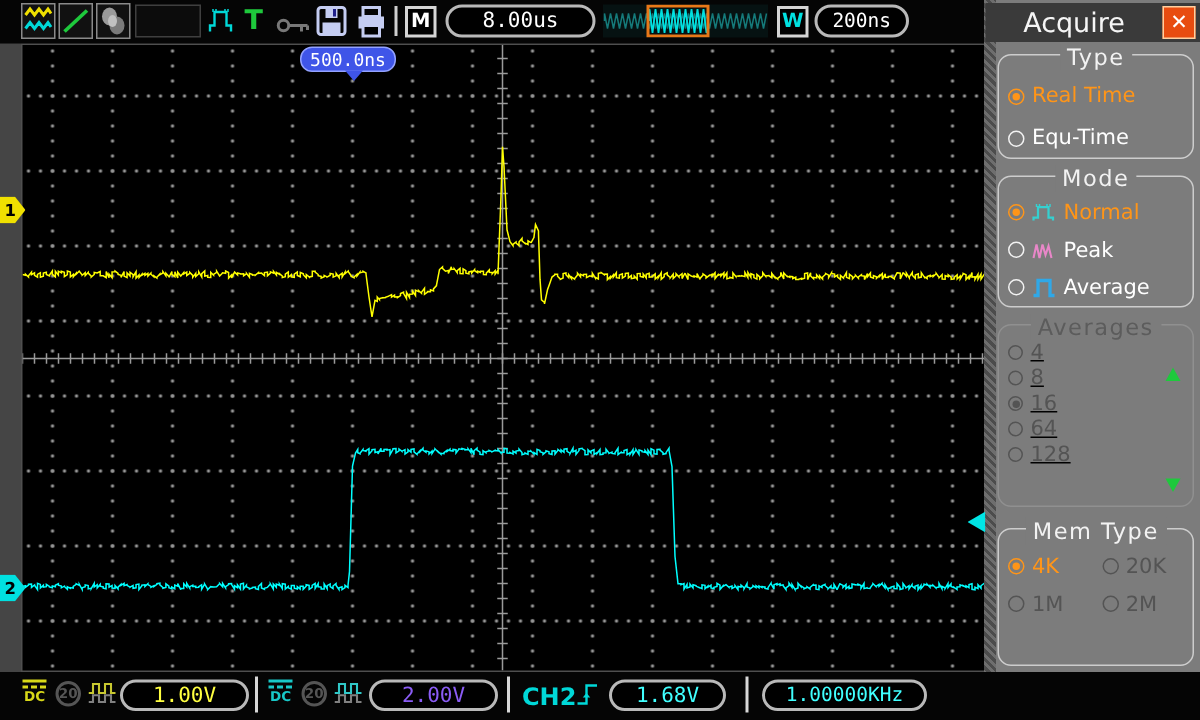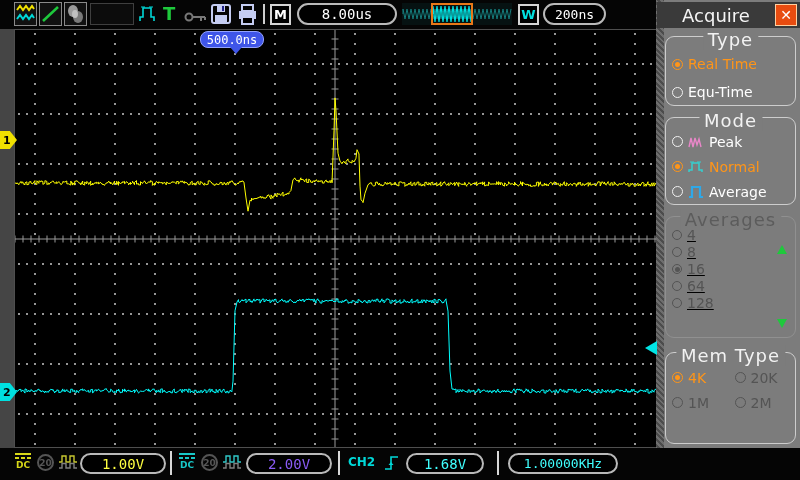--- a/index.html
+++ b/index.html
@@ -51,21 +51,21 @@
   #panel-header{position:absolute;left:1px;top:2px;width:143px;height:26px;background:#3a3a3a;
      display:flex;align-items:center;}
   #panel-title{flex:1;text-align:center;color:#f5f5f5;font-size:18px;}
   #close-btn{width:22px;height:22px;margin-right:3px;background:#e84c10;border:1px solid #ffd0a0;
      color:#fff;font-size:14px;font-weight:bold;display:flex;align-items:center;justify-content:center;
      box-sizing:border-box;}
   .menu-box{position:absolute;left:9px;width:131px;border:1px solid #cdcdcd;border-radius:9px;
      box-sizing:border-box;}
   .menu-box.disabled{border-color:#909090;text-decoration:underline;}
   .legend{position:absolute;top:-8px;left:50%;transform:translateX(-50%);background:#7c7c7c;
-     padding:0 5px;font-size:18px;letter-spacing:1px;color:#f2f2f2;white-space:nowrap;}
+     padding:0 5px;font-size:15px;letter-spacing:1px;color:#f2f2f2;white-space:nowrap;}
   .menu-box.disabled .legend{color:#5c5c5c;}
   .opt{display:flex;align-items:center;gap:5px;padding-left:6px;color:#ffffff;font-size:14px;}
   .radio{width:11px;height:11px;border:1px solid #f2f2f2;border-radius:50%;box-sizing:border-box;
      position:relative;flex:0 0 auto;}
   .opt.sel{color:#ff9518;}
   .opt.sel .radio{border-color:#ff9518;}
   .opt.sel .radio::after{content:"";position:absolute;left:2px;top:2px;width:5px;height:5px;
      border-radius:50%;background:#ff9518;}
   .opt.dis{color:#545454;}
   .opt.dis .radio{border-color:#545454;}
@@ -81,21 +81,21 @@
   #bottombar{position:absolute;left:0;top:448px;width:800px;height:32px;background:#050505;}
   .bsep{position:absolute;top:3px;width:2px;height:24px;background:#d8d8d8;}
   .dc-icon{position:absolute;top:5px;width:18px;display:flex;flex-direction:column;align-items:center;}
   .dc-icon .l1{width:16px;height:2px;}
   .dc-icon .l2{width:16px;height:2px;margin-top:2px;
      background:repeating-linear-gradient(90deg,currentColor 0 4px,transparent 4px 6px);}
   .dc-icon .txt{font-size:9px;font-weight:bold;line-height:10px;margin-top:1px;}
   .bw20{position:absolute;top:6px;width:17px;height:17px;border:2px solid #555;border-radius:50%;
      color:#555;font-size:9px;font-weight:bold;display:flex;align-items:center;justify-content:center;
      box-sizing:border-box;}
-  .trg-label{position:absolute;top:7px;font-size:12px;font-weight:bold;color:#00d8d8;}
+  .trg-label{position:absolute;top:7px;font-size:16px;font-weight:bold;color:#00d8d8;}
 </style>
 </head>
 <body>
 
 <div id="screen">
 
   <div id="topbar">
     <div class="iconbox" style="left:14px">
       <svg width="21" height="22">
           <polyline points="2,7 5,3 8,7 11,3 14,7 17,3 19,6" fill="none" stroke="#f0e000" stroke-width="2"></polyline>
@@ -190,34 +190,34 @@
         <span>Real Time</span>
       </div>
       <div class="opt" style="height:28px">
         <span class="radio"></span>
         <span>Equ-Time</span>
       </div>
     </div>
 
     <div class="menu-box" style="top:117px;height:88px;padding-top:11px">
       <div class="legend">Mode</div>
-      <div class="opt" style="height:25px">
-        <span class="radio"></span>
-        <svg width="16" height="14">
-            <path d="M1,12 L3,3 L5,12 L7,3 L9,10 L11,4 L13,12" fill="none" stroke="#e887c8" stroke-width="1.4"></path>
-          </svg>
-        <span>Peak</span>
-      </div>
       <div class="opt sel" style="height:25px">
         <span class="radio"></span>
         <svg width="16" height="14">
             <path d="M1,12 V10 H4 V3 H11 V10 H14 V12" fill="none" stroke="#35d0d0" stroke-width="1.5"></path>
             <path d="M3,3 v-2 M5,3 v-2 M10,3 v-2 M12,3 v-2" stroke="#35d0d0" stroke-width="1"></path>
           </svg>
         <span>Normal</span>
+      </div>
+      <div class="opt" style="height:25px">
+        <span class="radio"></span>
+        <svg width="16" height="14">
+            <path d="M1,12 L3,3 L5,12 L7,3 L9,10 L11,4 L13,12" fill="none" stroke="#e887c8" stroke-width="1.4"></path>
+          </svg>
+        <span>Peak</span>
       </div>
       <div class="opt" style="height:25px">
         <span class="radio"></span>
         <svg width="16" height="14">
             <path d="M1,12 H4 V2 H12 V12 H15" fill="none" stroke="#2fa8e8" stroke-width="2.2"></path>
           </svg>
         <span>Average</span>
       </div>
     </div>
 

